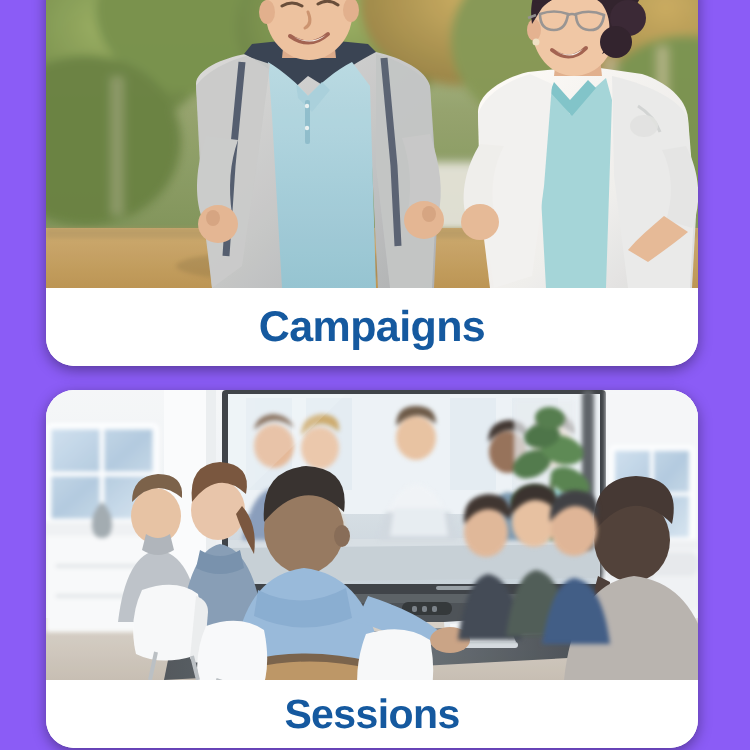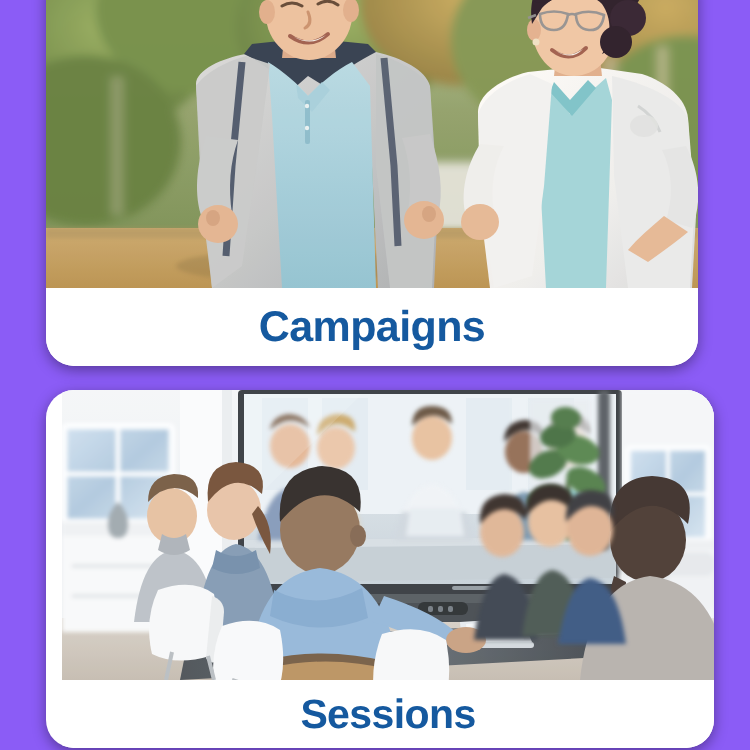--- a/index.html
+++ b/index.html
@@ -34,21 +34,20 @@
   }
 
   
   #card-campaigns {
     top: -34px;
     height: 400px;
   }
   #card-sessions {
     top: 390px;
     height: 358px;
-    padding-left: 16px;
   }
 
   .card-photo {
     position: relative;
     width: 100%;
     overflow: hidden;
   }
   #photo-campaigns { height: 322px; }
   #photo-sessions  { height: 290px; }
 

